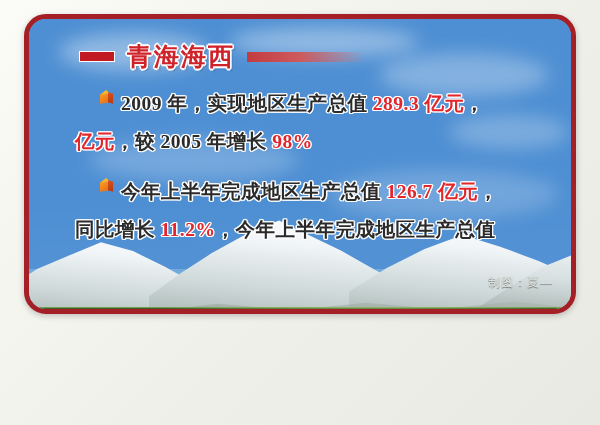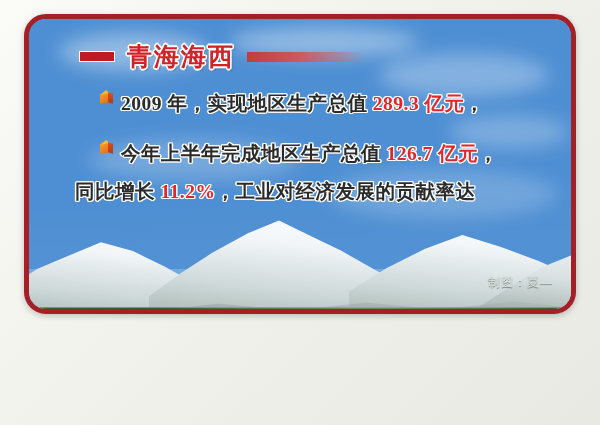--- a/index.html
+++ b/index.html
@@ -287,30 +287,31 @@
 
     <div class="body">
 
       <div class="para">
         <div class="bullet">
           <div class="cube-top"></div>
             <div class="cube-face"></div>
             <div class="cube-side"></div>
         </div>
         <div class="line indent"><span>2009 年，实现地区生产总值 </span><span class="hl">289.3 亿元</span><span>，</span></div>
+        <div class="line"><span class="hl">亿元</span><span>，较 2005 年增长 </span><span class="hl">98%</span></div>
       </div>
 
       <div class="para">
         <div class="bullet">
           <div class="cube-top"></div>
             <div class="cube-face"></div>
             <div class="cube-side"></div>
         </div>
         <div class="line indent"><span>今年上半年完成地区生产总值 </span><span class="hl">126.7 亿元</span><span>，</span></div>
-        <div class="line"><span>同比增长 </span><span class="hl">11.2%</span><span>，工业对经济发展的贡献率达</span></div>
+        <div class="line"><span>同比增长 </span><span class="hl">11.2%</span><span>，今年上半年完成地区生产总值</span></div>
       </div>
 
     </div>
 
     <div class="credit">制图：夏—</div>
 
   </div>
 </div>
 
 </body></html>

